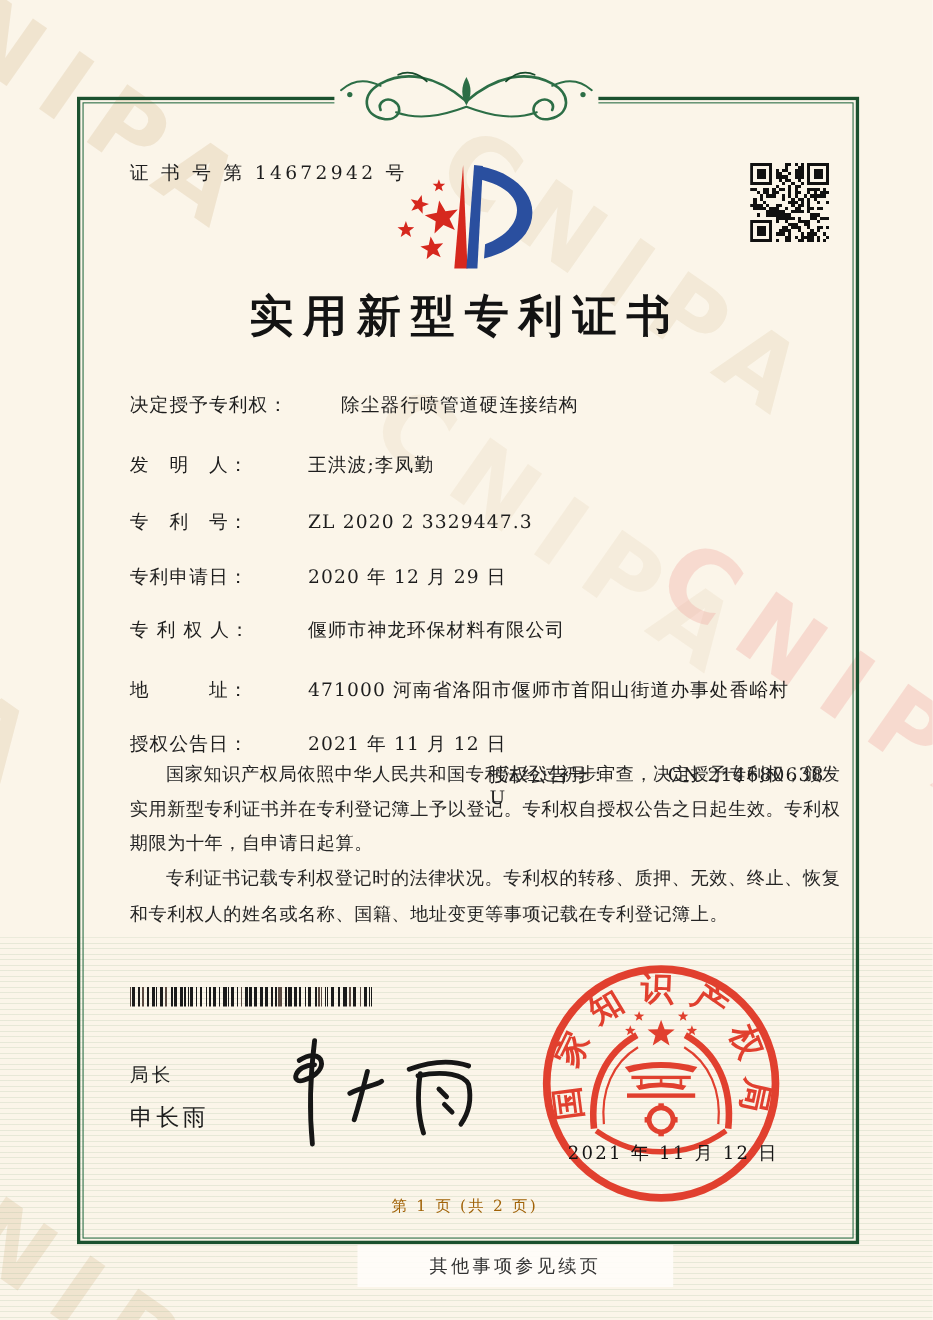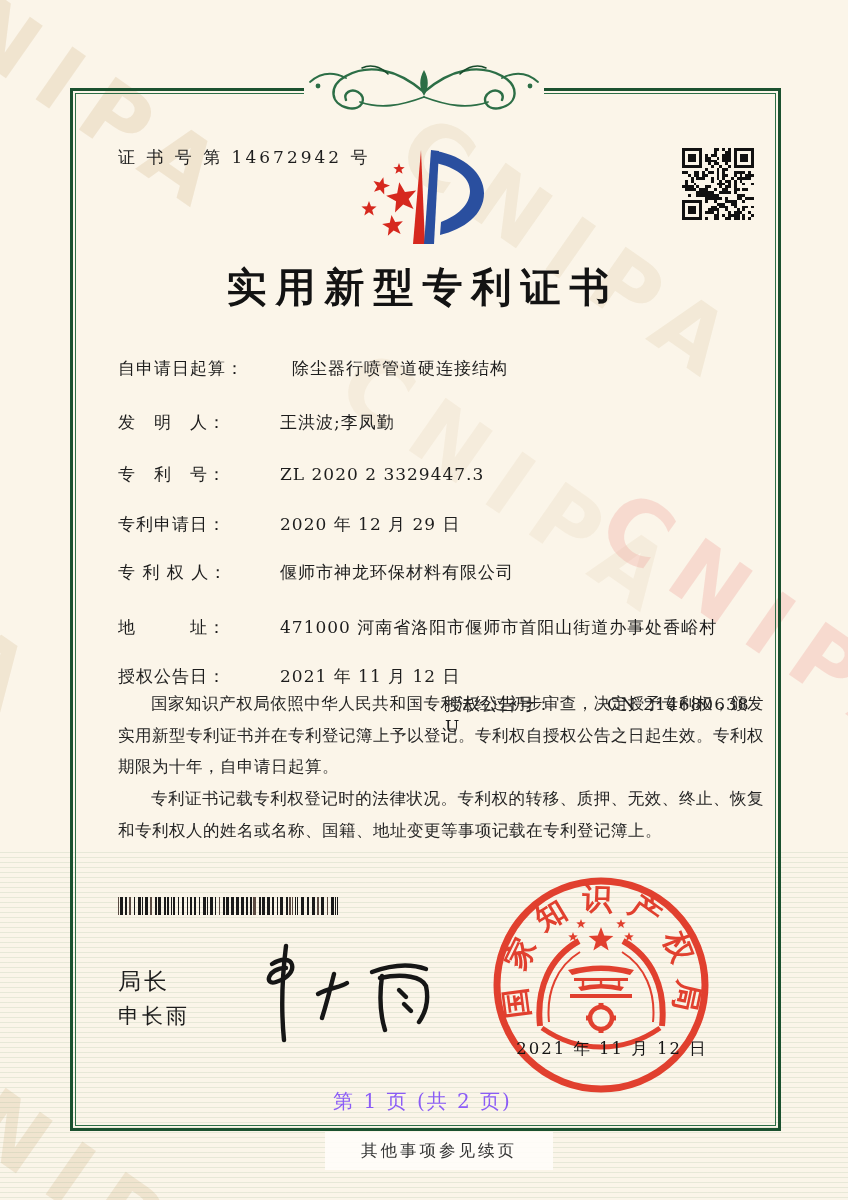--- a/index.html
+++ b/index.html
@@ -47,36 +47,36 @@
   .frow{ position:absolute; left:118px; width:648px; height:26px; font-size:17px; }
   .flabel{ display:inline-block; min-width:114px; letter-spacing:1px; }
   .fvalue{ letter-spacing:1px;padding-left:48px; }
   .grant-pair{ position:absolute; left:327px; top:0;margin-top:28px; }
   .paras{ position:absolute; left:118px; top:688px; width:646px; }
   .paras p{
     margin:0; font-size:16.5px; line-height:1.92; text-align:justify;
     text-indent:2em; letter-spacing:0.5px; color:#252525;
   }
   .barcode{ position:absolute; left:118px; top:897px; }
-  .director-title{ position:absolute; left:118px; top:966px; font-size:23px;
+  .director-title{ position:absolute; left:118px; top:966px; font-size:17px;
     font-family:"DejaVu Sans","Liberation Sans",sans-serif; letter-spacing:3px; }
   .director-name{ position:absolute; left:118px; top:1002px; font-size:21px;
     font-family:"DejaVu Sans","Liberation Sans",sans-serif; letter-spacing:3px; }
   .signature{ position:absolute; left:252px; top:940px; }
   .seal{ position:absolute; left:486px; top:870px; opacity:0.93; }
   .seal-date{
     position:absolute; left:492px; top:1038px; width:240px; text-align:center;
     font-size:16.5px; letter-spacing:2px; color:#151515; z-index:3;
   }
   .page-no{
     position:absolute; left:70px; top:1088px; width:705px; text-align:center;
-    font-size:20px; letter-spacing:2px; color:#8b5cf6;
+    font-size:14px; letter-spacing:2px; color:#a16207;
   }
   .note{
-    position:absolute; left:325px; top:1132px; width:228px; height:38px;
+    position:absolute; left:325px; top:1132px; width:287px; height:38px;
     background:rgba(255,253,249,0.9); text-align:center; line-height:38px;
     font-size:16.5px; letter-spacing:3px; color:#333;
   }
 </style>
 </head>
 <body>
 
 <div class="page">
 
   <div class="wm" style="left:-70px;  top:-75px;  color:rgba(214,190,150,0.30);">CNIPA</div>
@@ -342,21 +342,21 @@
         <rect x="16" y="24" width="1" height="1" fill="#111"></rect>
         <rect x="18" y="24" width="1" height="1" fill="#111"></rect>
         <rect x="19" y="24" width="1" height="1" fill="#111"></rect>
         <rect x="21" y="24" width="1" height="1" fill="#111"></rect>
         <rect x="23" y="24" width="1" height="1" fill="#111"></rect>
       </svg>
 
     <div class="title">实用新型专利证书</div>
 
     <div class="frow" style="top:357px">
-      <span class="flabel">自申请日起算：</span><span class="fvalue">除尘器行喷管道硬连接结构</span>
+      <span class="flabel">决定授予专利权：</span><span class="fvalue">除尘器行喷管道硬连接结构</span>
     </div>
     <div class="frow" style="top:411px">
       <span class="flabel">发　明　人：</span><span class="fvalue">王洪波;李凤勤</span>
     </div>
     <div class="frow" style="top:463px">
       <span class="flabel">专　利　号：</span><span class="fvalue">ZL 2020 2 3329447.3</span>
     </div>
     <div class="frow" style="top:513px">
       <span class="flabel">专利申请日：</span><span class="fvalue">2020 年 12 月 29 日</span>
     </div>

